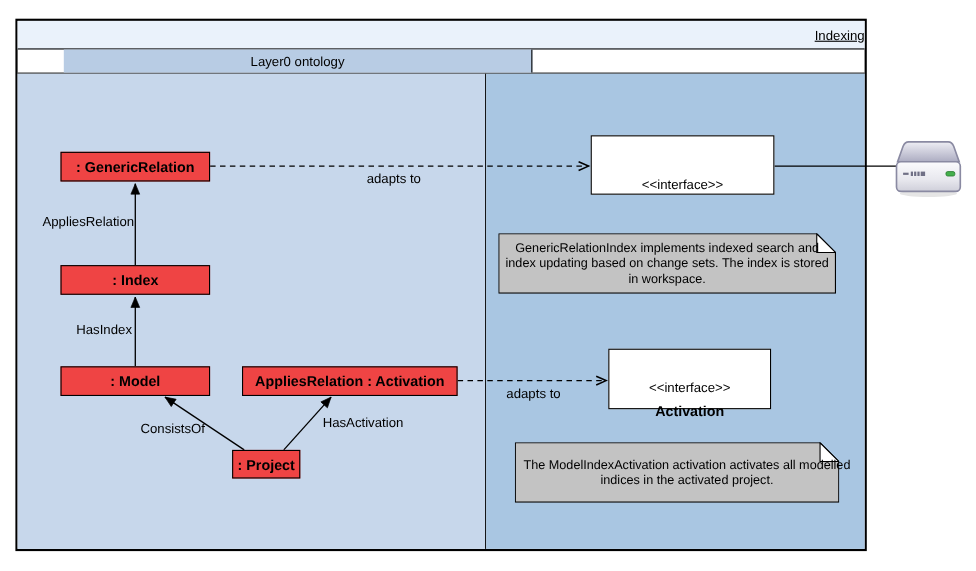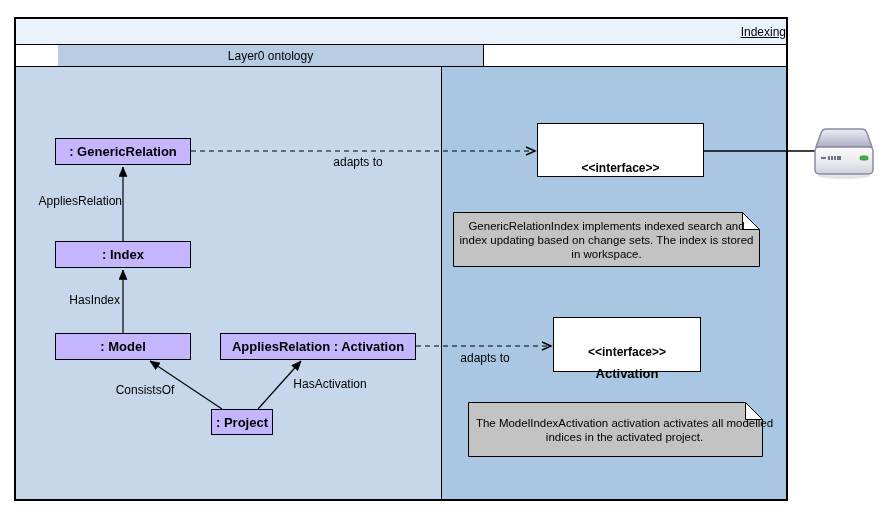--- a/index.html
+++ b/index.html
@@ -32,47 +32,47 @@
   .body-right { flex:1; background:var(--right-body-bg,#A9C6E2); }
 
   
   svg.connectors {
     position:absolute; left:0; top:0; width:887px; height:519px;
     pointer-events:none; z-index:3;
   }
 
   
   .uml-node {
-    position:absolute; z-index:4; background:#c4b5fd; border:1px solid #000;
+    position:absolute; z-index:4; background:#ef4444; border:1px solid #000;
     display:flex; align-items:center; justify-content:center;
     font-weight:bold; font-size:13px; white-space:nowrap;
   }
   .node-generic-relation { left:55px;  top:138px; width:136px; height:27px; }
   .node-index            { left:55px;  top:241px; width:136px; height:27px; }
   .node-model            { left:55px;  top:333px; width:136px; height:27px; }
   .node-index-activation { left:220px; top:333px; width:196px; height:27px; }
   .node-project          { left:211px; top:409px; width:62px;  height:26px; }
 
   .iface-node {
     position:absolute; z-index:4; background:#fff; border:1px solid #000;
     display:flex; flex-direction:column; align-items:center; justify-content:center;
     text-align:center;
   }
   .iface-generic-relation-index { left:537px; top:123px; width:167px; height:54px; }
   .iface-activation             { left:553px; top:317px; width:148px; height:55px; }
-  .iface-stereotype { font-size:12px; font-weight:bold;margin-top:36px; }
+  .iface-stereotype { font-size:12px; font-weight:normal;margin-top:36px; }
   .iface-name { font-size:13px; font-weight:bold; margin-top:7px; white-space:nowrap; }
 
   
   .edge-label {
     position:absolute; z-index:5; font-size:12px; white-space:nowrap;
   }
   .lbl-applies-relation { left:26px;  top:194px; width:96px; text-align:right; }
   .lbl-has-index        { left:50px;  top:293px; width:70px; text-align:right; }
-  .lbl-consists-of      { left:110px; top:383px; width:70px; text-align:center; }
+  .lbl-consists-of      { left:122px; top:383px; width:70px; text-align:center; }
   .lbl-has-activation   { left:289px; top:377px; width:82px; text-align:center; }
   .lbl-adapts-to-1      { left:328px; top:155px; width:60px; text-align:center; }
   .lbl-adapts-to-2      { left:455px; top:351px; width:60px; text-align:center; }
 
   
   .uml-note { position:absolute; z-index:4; }
   .note-1 { left:453px; top:212px; width:307px; height:55px; }
   .note-2 { left:468px; top:402px; width:313px; height:55px; }
   .uml-note svg.note-shape { position:absolute; left:0; top:0; }
   .note-text {

